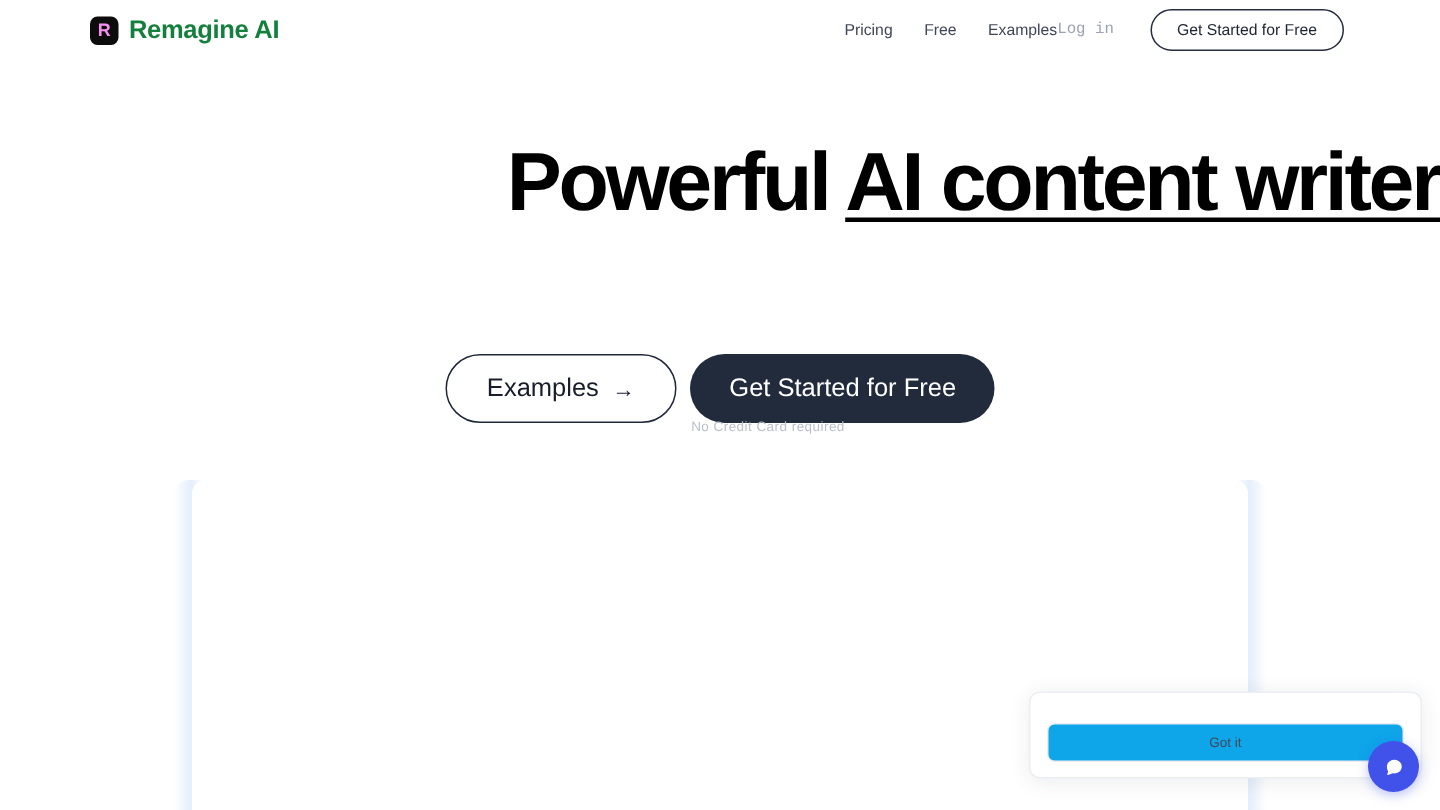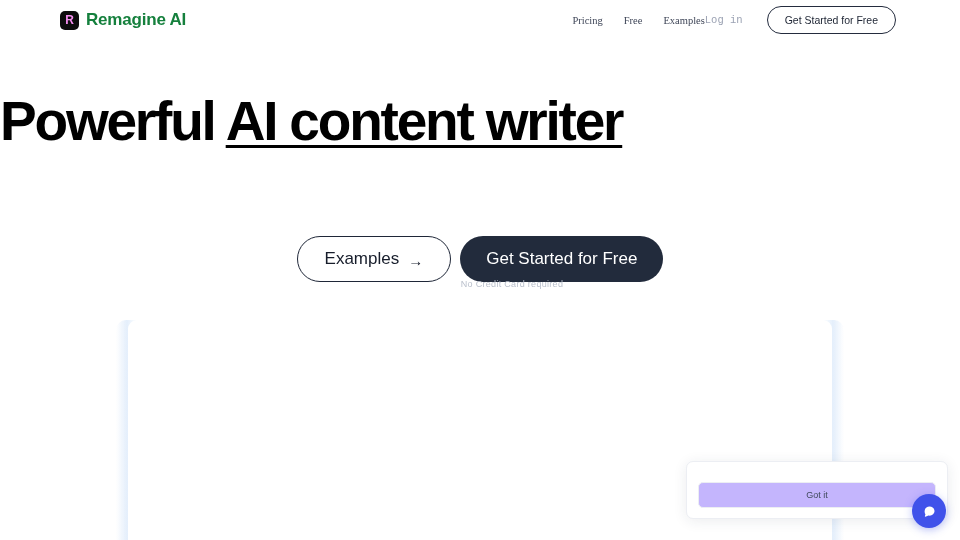--- a/index.html
+++ b/index.html
@@ -64,21 +64,20 @@
     display: flex;
     align-items: center;
     gap: 21px;
   }
   .nav-link {
     font-size: 10.5px;
     color: #3f4658;
     text-decoration: none;
     cursor: pointer;
     white-space: nowrap;
-    font-family: Liberation Serif, serif;
   }
   .nav-login {
     font-size: 10.5px;
     color: #9ba2b3;
     text-decoration: none;
     cursor: pointer;
     white-space: nowrap;
     font-family: Liberation Mono, monospace;
   }
   .nav-cta {
@@ -91,21 +90,21 @@
     font-family: inherit;
     padding: 7px 17px;
     cursor: pointer;
     white-space: nowrap;
   }
 
   
   .hero {
     position: absolute;
     top: 92px; left: 0; right: 0;
-    text-align: left;
+    text-align: right;
   }
   .headline {
     font-size: 55px;
     font-weight: bold;
     letter-spacing: -2.2px;
     line-height: 1.06;
     color: #000000;
   }
   .headline .hl-em {
     text-decoration: underline;
@@ -236,21 +235,21 @@
   .cookie-link {
     color: #3c4456;
     text-decoration: underline;
     font-weight: bold;
     cursor: pointer;
   }
   .cookie-btn {
     display: block;
     width: 100%;
     margin-top: 9px;
-    background: #c4b5fd;
+    background: #0ea5e9;
     border: 1px solid #eceef3;
     border-radius: 5px;
     font-family: inherit;
     font-size: 9px;
     color: #414a5d;
     padding: 7px 0;
     cursor: pointer;
   }
 
   

